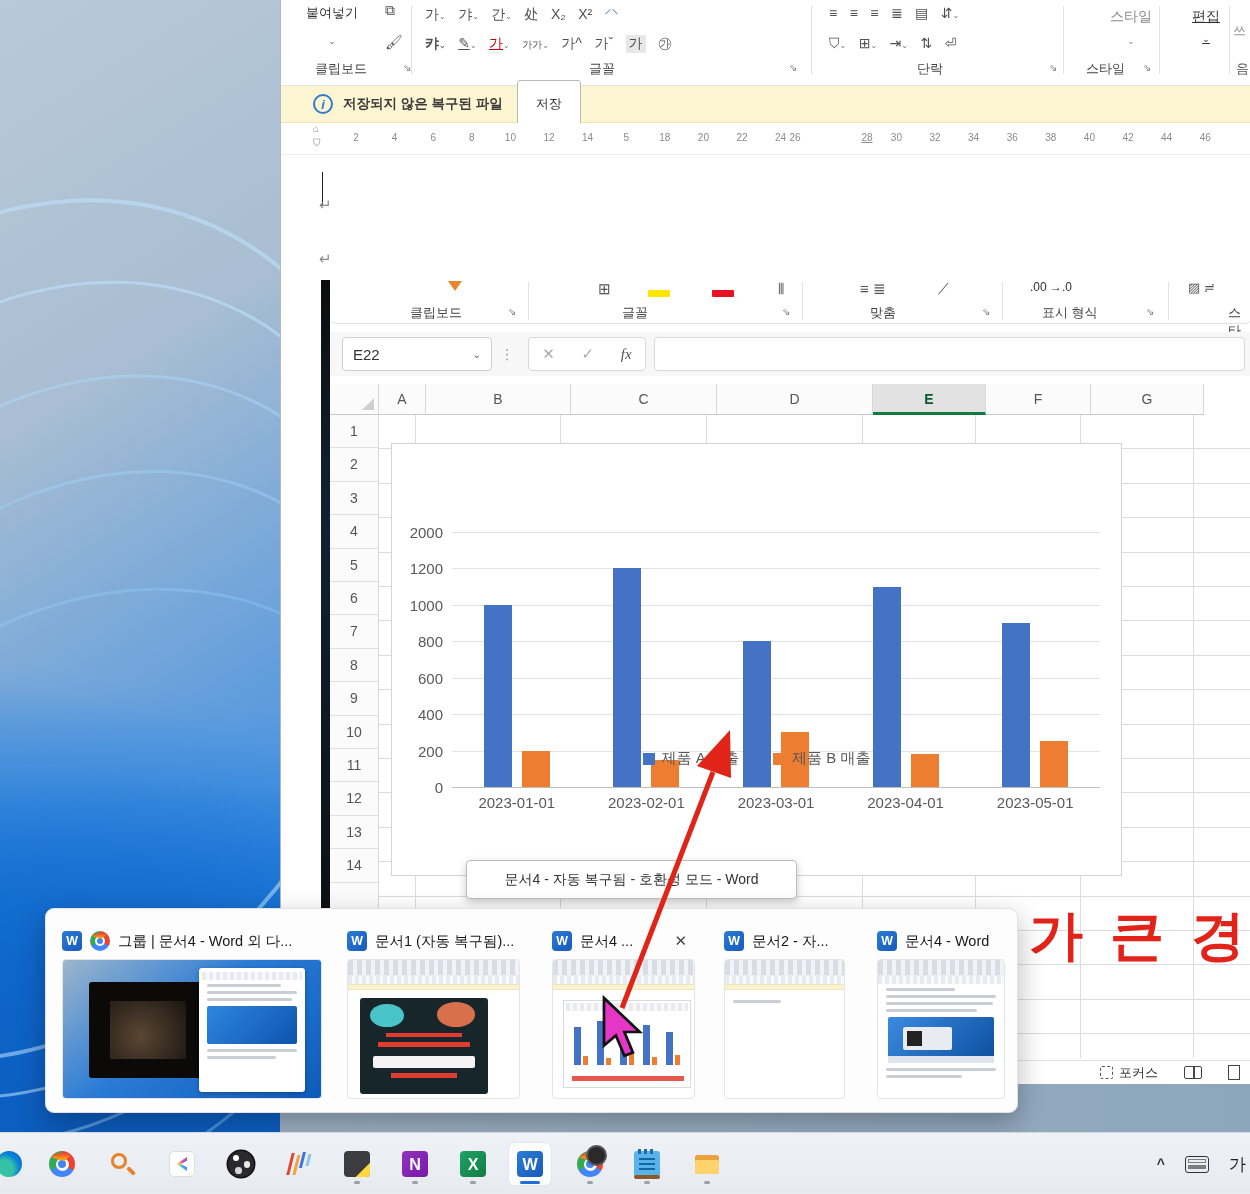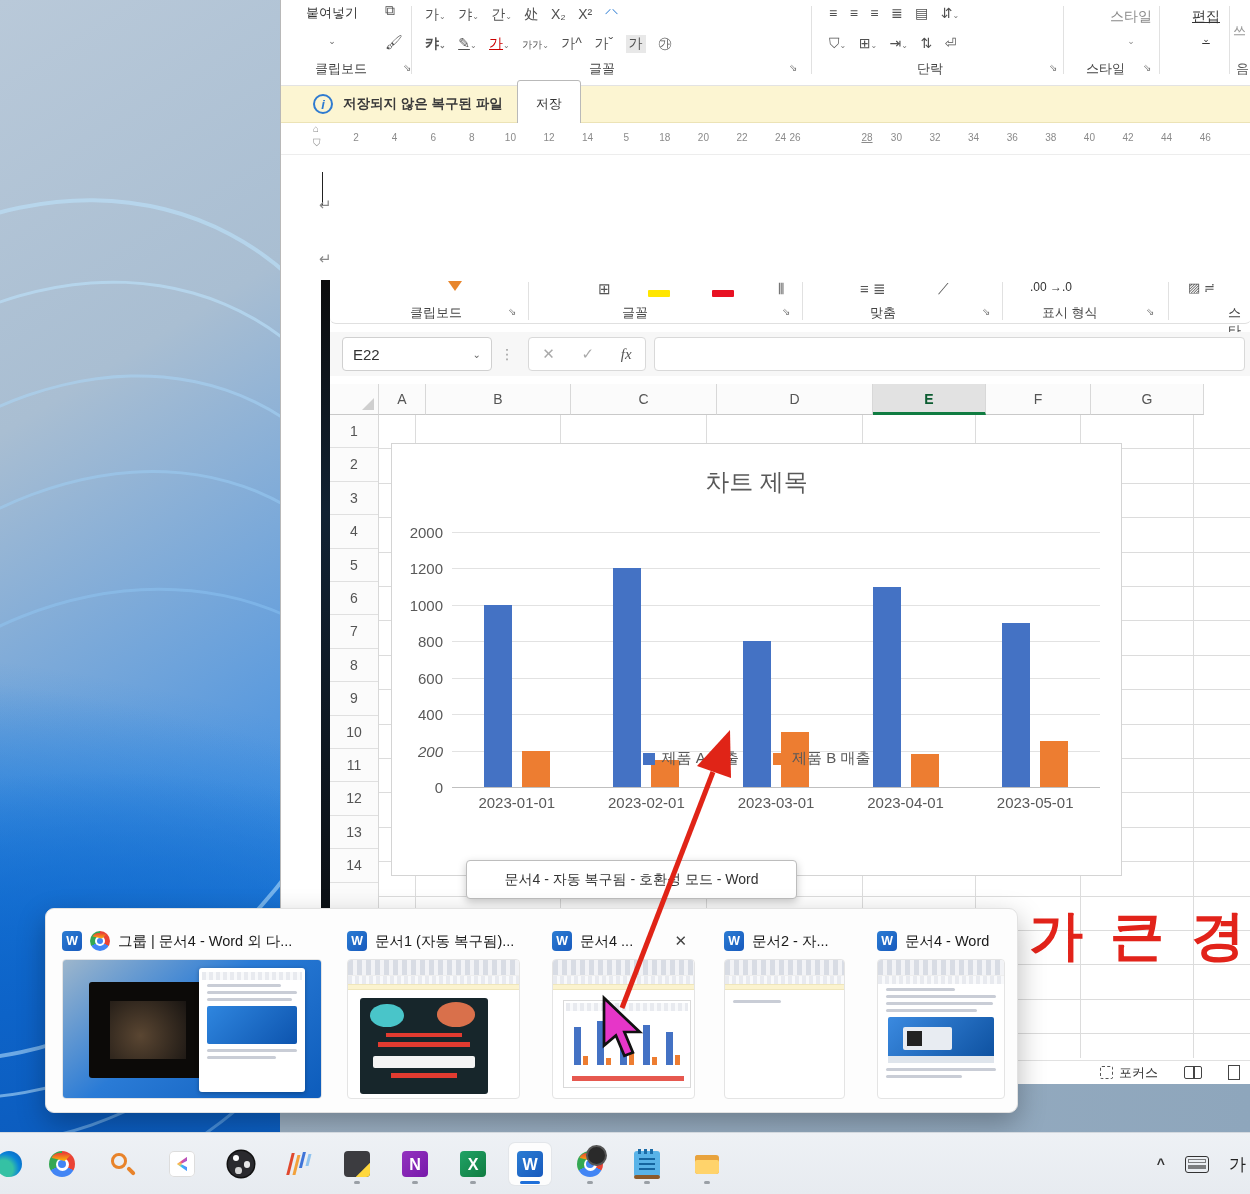--- a/index.html
+++ b/index.html
@@ -336,26 +336,25 @@
             <div class="vline" style="left: 181px;"></div>
             <div class="vline" style="left: 327px;"></div>
             <div class="vline" style="left: 483px;"></div>
             <div class="vline" style="left: 596px;"></div>
             <div class="vline" style="left: 701px;"></div>
             <div class="vline" style="left: 814px;"></div>
           </div>
         </div>
 
       <div class="chart-box">
-        <div class="chart-title">차트 제목</div>
         <div class="plot" id="chart-plot">
             <div class="gridline base" style="top: 255px;"></div>
             <span class="ytick" style="top: 255px;">0</span>
             <div class="gridline" style="top: 218.571px;"></div>
-            <span class="ytick" style="top: 218.571px; font-style: italic;">200</span>
+            <span class="ytick" style="top: 218.571px;">200</span>
             <div class="gridline" style="top: 182.143px;"></div>
             <span class="ytick" style="top: 182.143px;">400</span>
             <div class="gridline" style="top: 145.714px;"></div>
             <span class="ytick" style="top: 145.714px;">600</span>
             <div class="gridline" style="top: 109.286px;"></div>
             <span class="ytick" style="top: 109.286px;">800</span>
             <div class="gridline" style="top: 72.8571px;"></div>
             <span class="ytick" style="top: 72.8571px;">1000</span>
             <div class="gridline" style="top: 36.4286px;"></div>
             <span class="ytick" style="top: 36.4286px;">1200</span>

